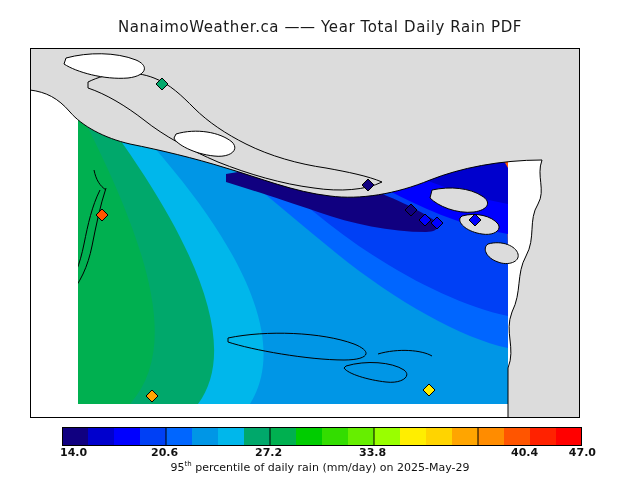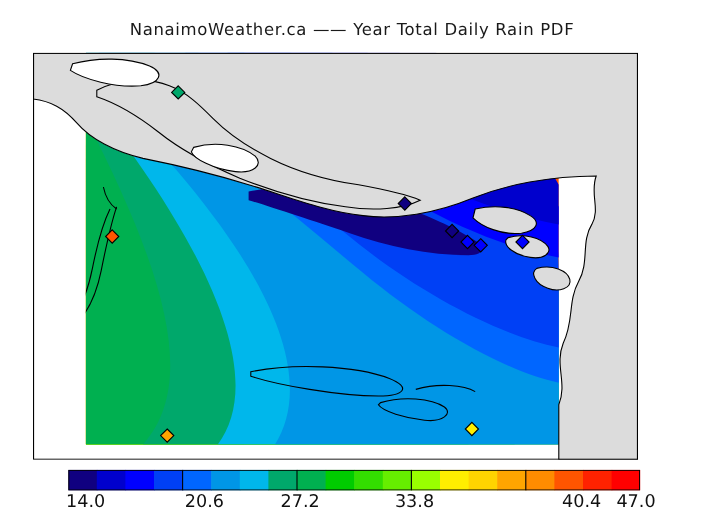--- a/index.html
+++ b/index.html
@@ -12,21 +12,21 @@
     font-size:15px;color:#1a1a1a;letter-spacing:.6px;white-space:nowrap;
   }
 
   #mapwrap{position:absolute;left:30px;top:48px;width:550px;height:370px;}
   #mapsvg{display:block;width:550px;height:370px;}
 
   #cbwrap{position:absolute;left:62px;top:427px;width:520px;height:19px;}
   #cbsvg{display:block;width:520px;height:19px;}
 
   #ticks{position:absolute;left:0;top:446px;width:640px;height:14px;}
-  .tick{position:absolute;top:0;font-size:16px;color:#111;white-space:nowrap;}
+  .tick{position:absolute;top:0;font-size:11px;color:#111;white-space:nowrap;font-weight:bold;}
 
   #cbcaption{
     position:absolute;left:0;top:460px;width:640px;text-align:center;
     font-size:11px;color:#111;white-space:nowrap;
   }
   #cbcaption sup{font-size:7px;vertical-align:super;}
 </style>
 </head>
 <body>
 
@@ -204,21 +204,24 @@
           <line x1="208.00" y1="0" x2="208.00" y2="19" stroke="#000" stroke-width="1"></line>
           <line x1="312.00" y1="0" x2="312.00" y2="19" stroke="#000" stroke-width="1"></line>
           <line x1="416.00" y1="0" x2="416.00" y2="19" stroke="#000" stroke-width="1"></line>
         </g>
       <rect x="0.5" y="0.5" width="519" height="18" fill="none" stroke="#000000" stroke-width="1"></rect>
     </svg>
   </div>
 
   <div id="ticks">
       <div class="tick" style="left: 60px;">14.0</div>
-      <div class="tick" style="left: 151px; margin-left: 17px;">20.6</div>
+      <div class="tick" style="left: 151px;">20.6</div>
       <div class="tick" style="left: 255px;">27.2</div>
       <div class="tick" style="left: 359px;">33.8</div>
       <div class="tick" style="left: 463px; margin-left: 48px;">40.4</div>
       <div class="tick" style="left: auto; right: 44px;">47.0</div>
     </div>
 
+  <div id="cbcaption">
+    <span>95</span><sup>th</sup><span> percentile of daily rain (mm/day) on 2025-May-29</span>
+  </div>
 
 </div>
 
 </body></html>

